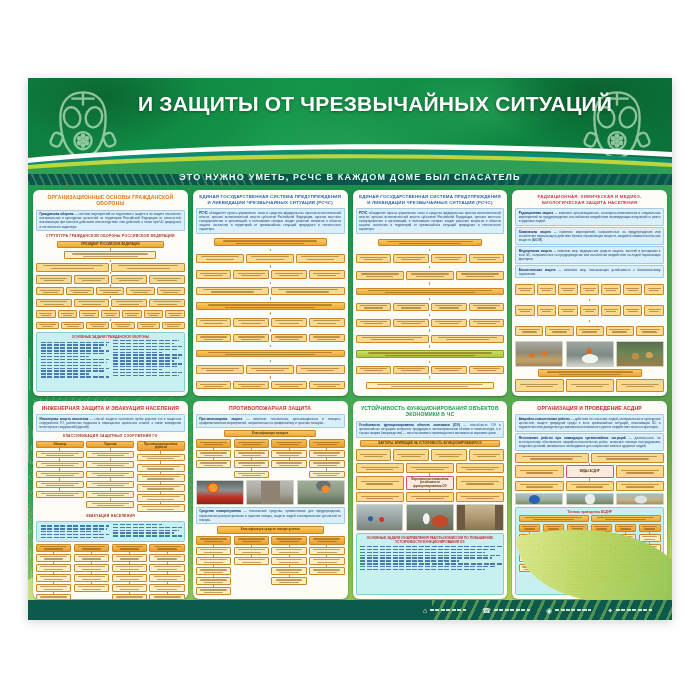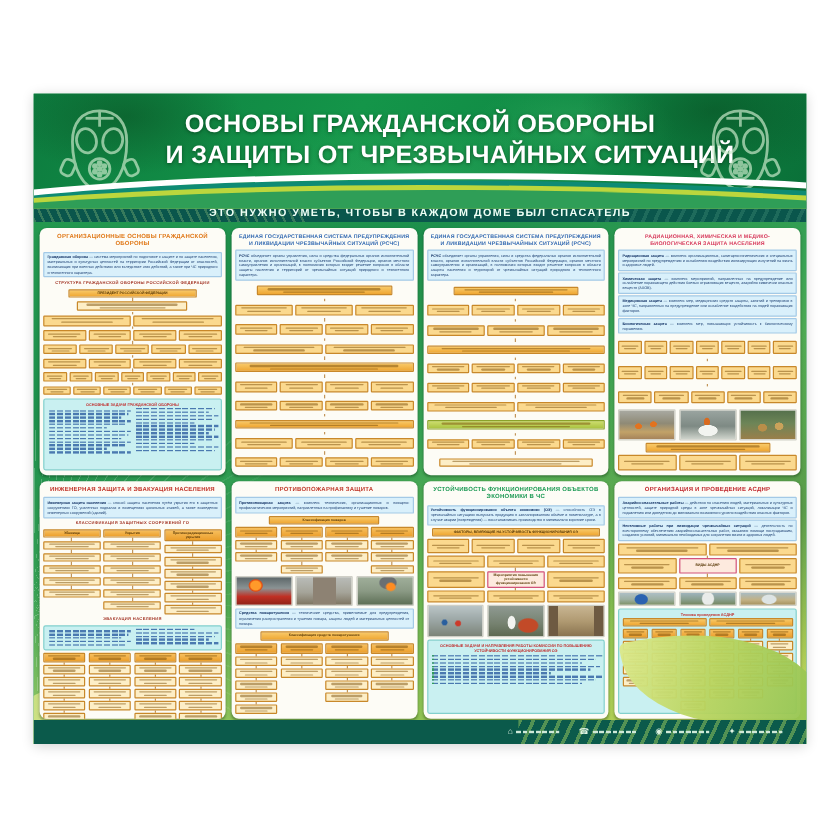--- a/index.html
+++ b/index.html
@@ -129,21 +129,20 @@
             <circle cx="55" cy="67" r="1.6" fill="#cdeccd"></circle>
           <circle cx="55" cy="73" r="1.6" fill="#cdeccd"></circle>
             <circle cx="50" cy="76" r="1.6" fill="#cdeccd"></circle>
           <circle cx="45" cy="73" r="1.6" fill="#cdeccd"></circle>
             <circle cx="45" cy="67" r="1.6" fill="#cdeccd"></circle>
           <rect x="10" y="60" width="13" height="17" rx="5" transform="rotate(24 16 68)"></rect>
           <rect x="77" y="60" width="13" height="17" rx="5" transform="rotate(-24 84 68)"></rect>
         </svg>
       </div>
       <div class="titles">
-        <div class="t-line">ОСНОВЫ ГРАЖДАНСКОЙ ОБОРОНЫ</div>
         <div class="t-line">И ЗАЩИТЫ ОТ ЧРЕЗВЫЧАЙНЫХ СИТУАЦИЙ</div>
       </div>
       <div class="mask r">
         <svg viewBox="0 0 100 110" fill="none" stroke="#cdeccd" stroke-width="3" opacity="0.85">
           <path d="M50 8 C31 8 21 21 21 41 C21 69 32 92 50 92 C68 92 79 69 79 41 C79 21 69 8 50 8 Z"></path>
           <line x1="50" y1="8" x2="50" y2="25"></line>
             <line x1="35" y1="16" x2="65" y2="16"></line>
           <ellipse cx="36" cy="40" rx="10.5" ry="13" transform="rotate(-14 36 40)"></ellipse>
           <ellipse cx="64" cy="40" rx="10.5" ry="13" transform="rotate(14 64 40)"></ellipse>
           <circle cx="50" cy="70" r="11"></circle>
@@ -164,21 +163,21 @@
     <div class="rays"></div>
 
     <svg class="wave" viewBox="0 0 644 30" preserveAspectRatio="none">
       <path fill="#0e8b74" d="M0 30 L0 17 C160 4 420 2 644 15 L644 30 Z"></path>
       <path fill="#bcd63d" d="M0 30 L0 21 C185 7 430 7 644 19 L644 30 Z"></path>
       <path fill="#2f9e57" d="M0 30 L0 25 C205 11 430 11 644 23 L644 30 Z"></path>
       <path fill="#ffffff" d="M0 19 C160 3 420 1 644 13 L644 8 C430 -4 170 -2 0 14 Z"></path>
     </svg>
 
     <div class="subband">
-      <span class="sub-text">ЭТО НУЖНО УМЕТЬ, ЧТОБЫ В КАЖДОМ ДОМЕ БЫЛ СПАСАТЕЛЬ</span>
+      <span class="sub-text">ЭТО НУЖНО УМЕТЬ, РСЧС В КАЖДОМ ДОМЕ БЫЛ СПАСАТЕЛЬ</span>
     </div>
 
     <div class="pgrid" id="panels">
         <div class="panel">
           <div class="ptitle" style="color: rgb(224, 120, 24);">ОРГАНИЗАЦИОННЫЕ ОСНОВЫ ГРАЖДАНСКОЙ ОБОРОНЫ</div>
           <div class="defs">
             <div class="def"><b>Гражданская оборона </b>— система мероприятий по подготовке к защите и по защите населения, материальных и культурных ценностей на территории Российской Федерации от опасностей, возникающих при военных действиях или вследствие этих действий, а также при ЧС природного и техногенного характера.</div>
           </div>
           <div class="shead" style="color: rgb(162, 51, 36);">СТРУКТУРА ГРАЖДАНСКОЙ ОБОРОНЫ РОССИЙСКОЙ ФЕДЕРАЦИИ</div>
           <div class="chart grow">

